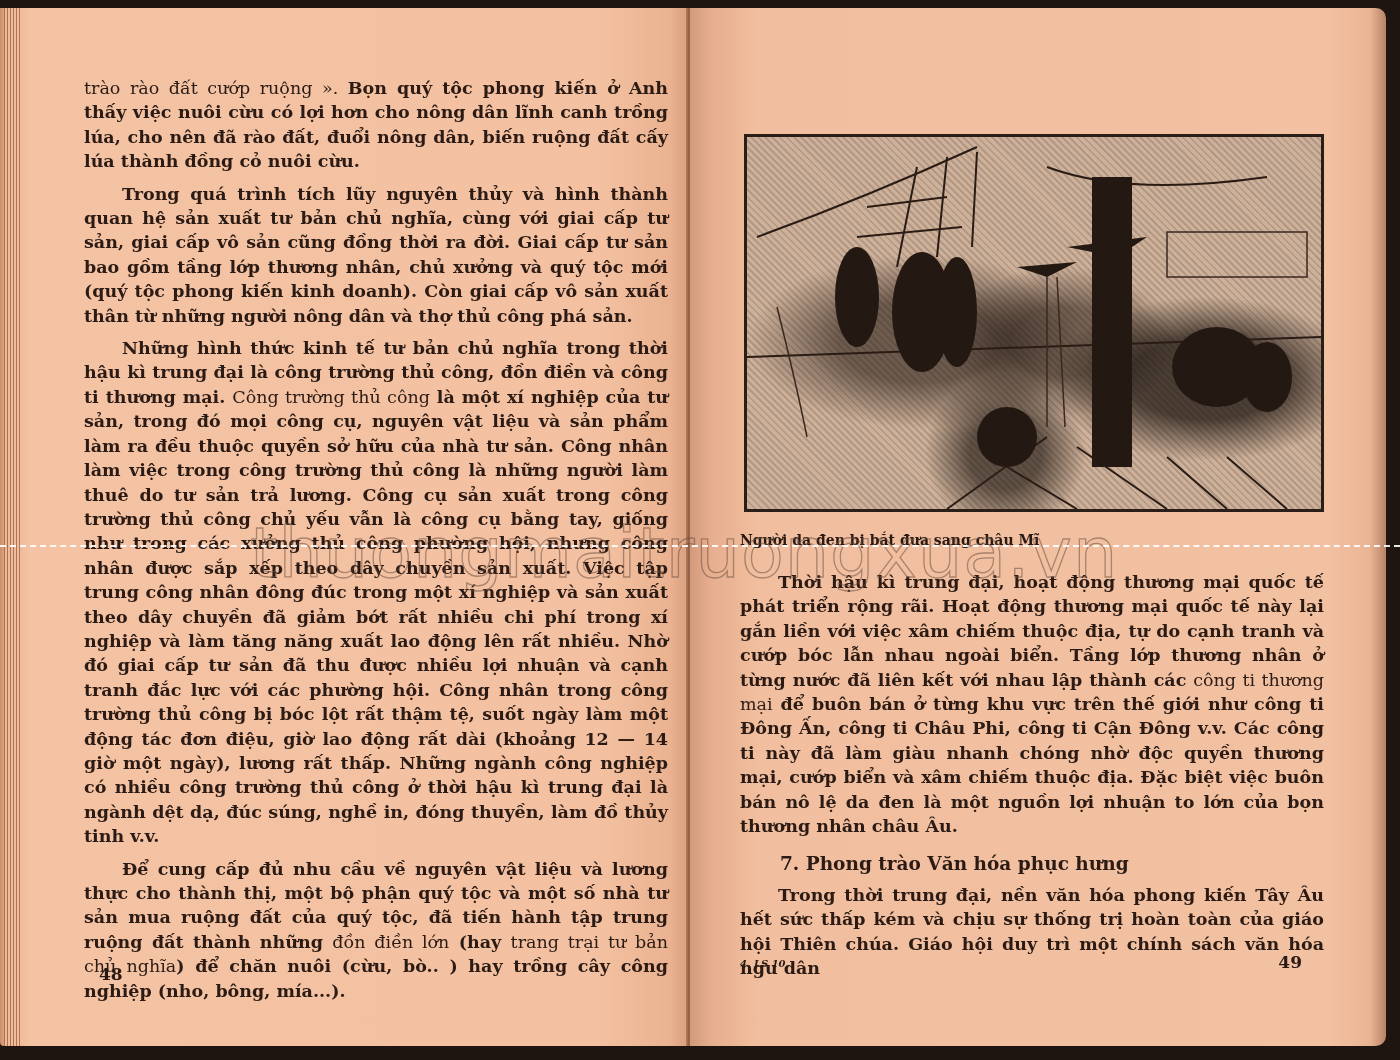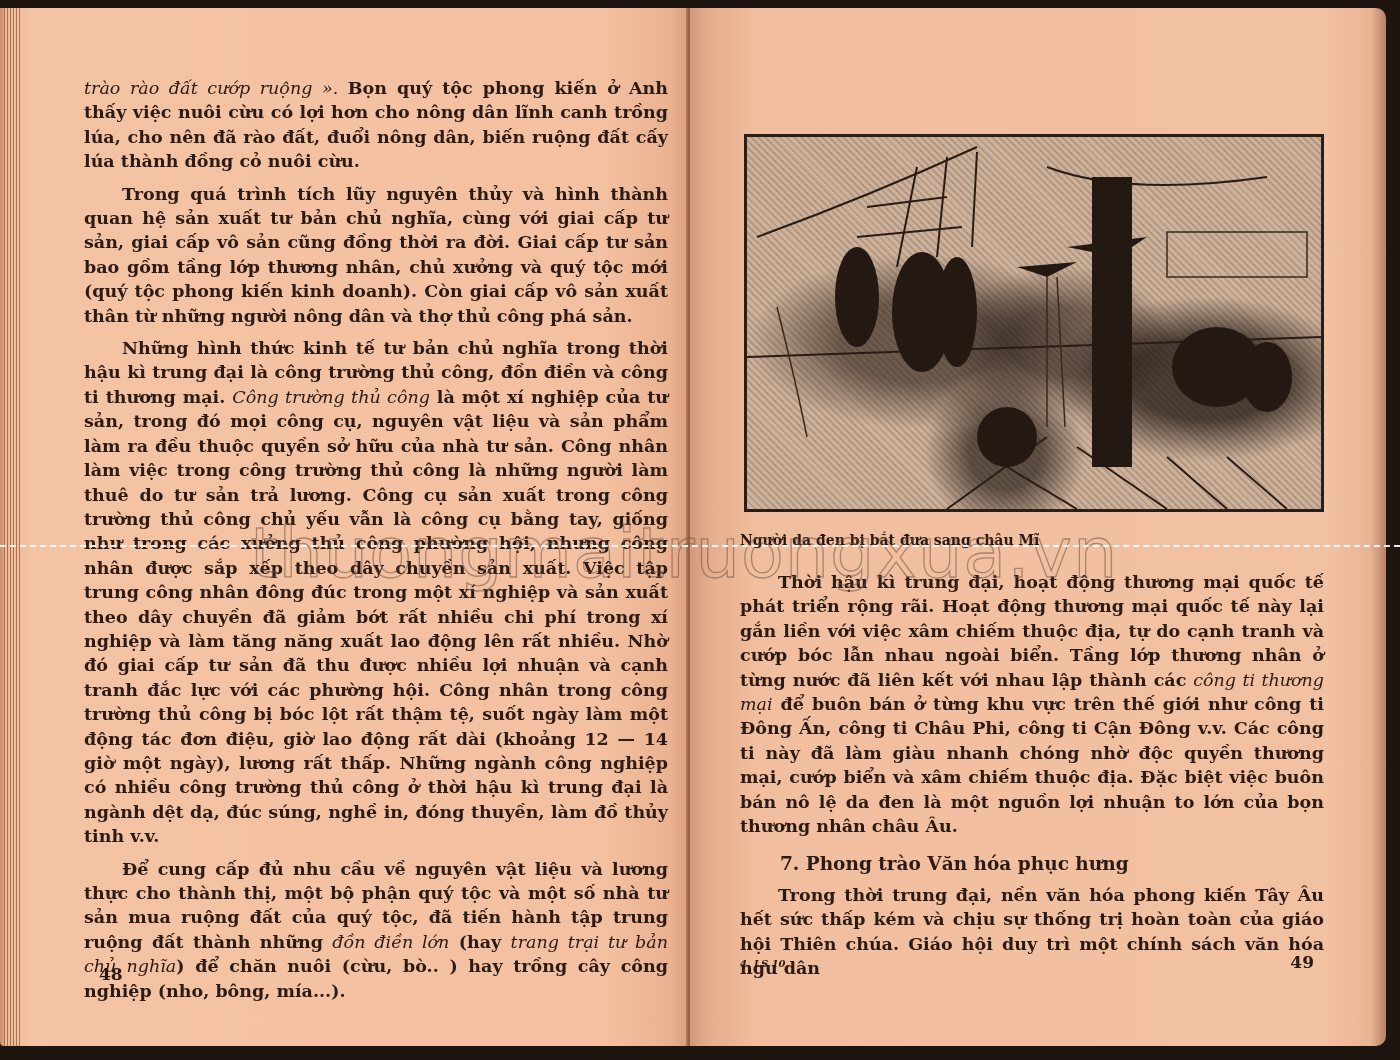--- a/index.html
+++ b/index.html
@@ -39,26 +39,26 @@
       line-height: 24.4px;
       text-align: justify;
       font-weight: bold;
       color: #2b1b14;
     }
     .left .text-block { left: 84px; width: 584px; top: 68px; }
     .right .text-block { left: 50px; width: 584px; }
     .para { margin: 0; text-indent: 0; }
     .para.indent { text-indent: 38px; }
     .para + .para { margin-top: 8px; }
-    .it { font-style: italic; font-weight: normal; }
+    .it { font-weight: normal; }
     .page-num {
       position: absolute; font-size: 17px; font-weight: bold; color: #2a1a14;
     }
     .left .page-num { left: 84px; top: 956px; margin-left: 15px; }
-    .right .page-num { right: 72px; top: 944px; }
+    .right .page-num { right: 84px; top: 944px; }
     .sig {
       position: absolute; left: 50px; top: 950px; font-size: 10px;
       font-style: italic; font-weight: bold; color: #2a1a14;
     }
     .illustration {
       position: absolute; left: 54px; top: 126px; width: 574px; height: 372px;
       border: 3px solid #2a1e18;
       background:
         radial-gradient(ellipse at 30% 55%, rgba(30,20,15,0.55) 0 14%, transparent 30%),
         radial-gradient(ellipse at 55% 55%, rgba(30,20,15,0.5) 0 12%, transparent 26%),

